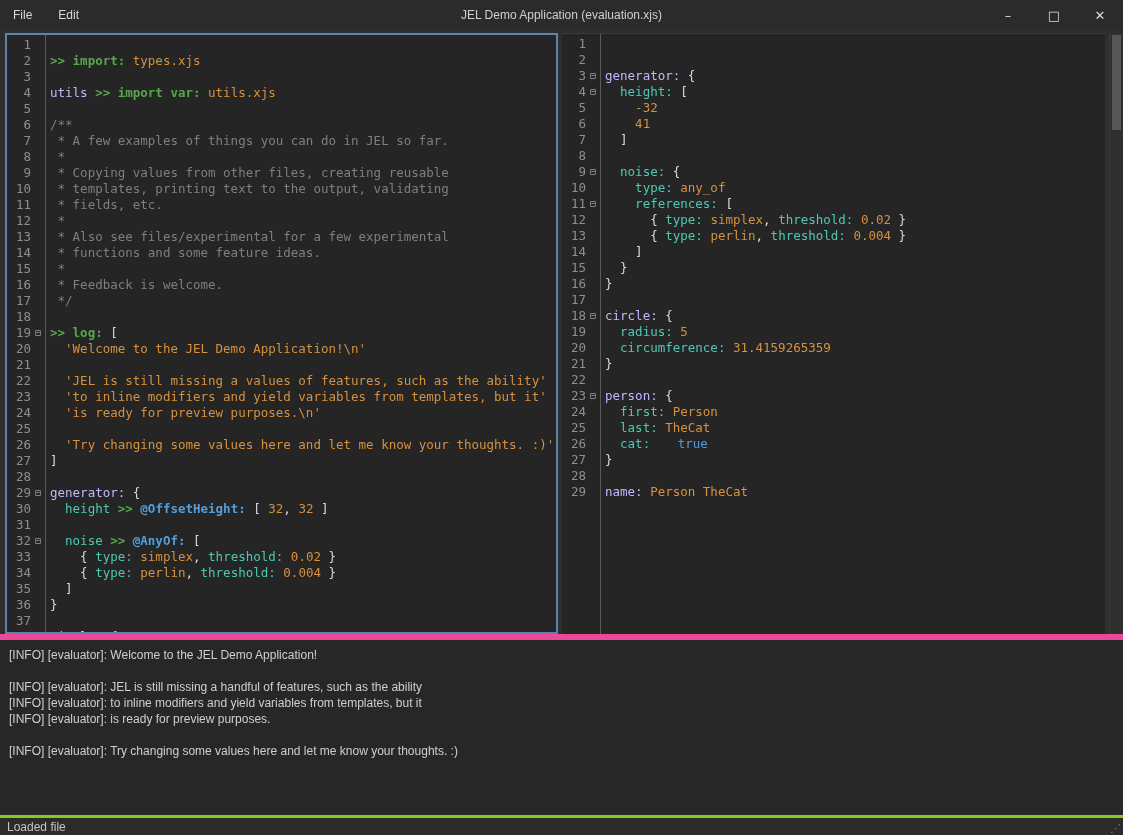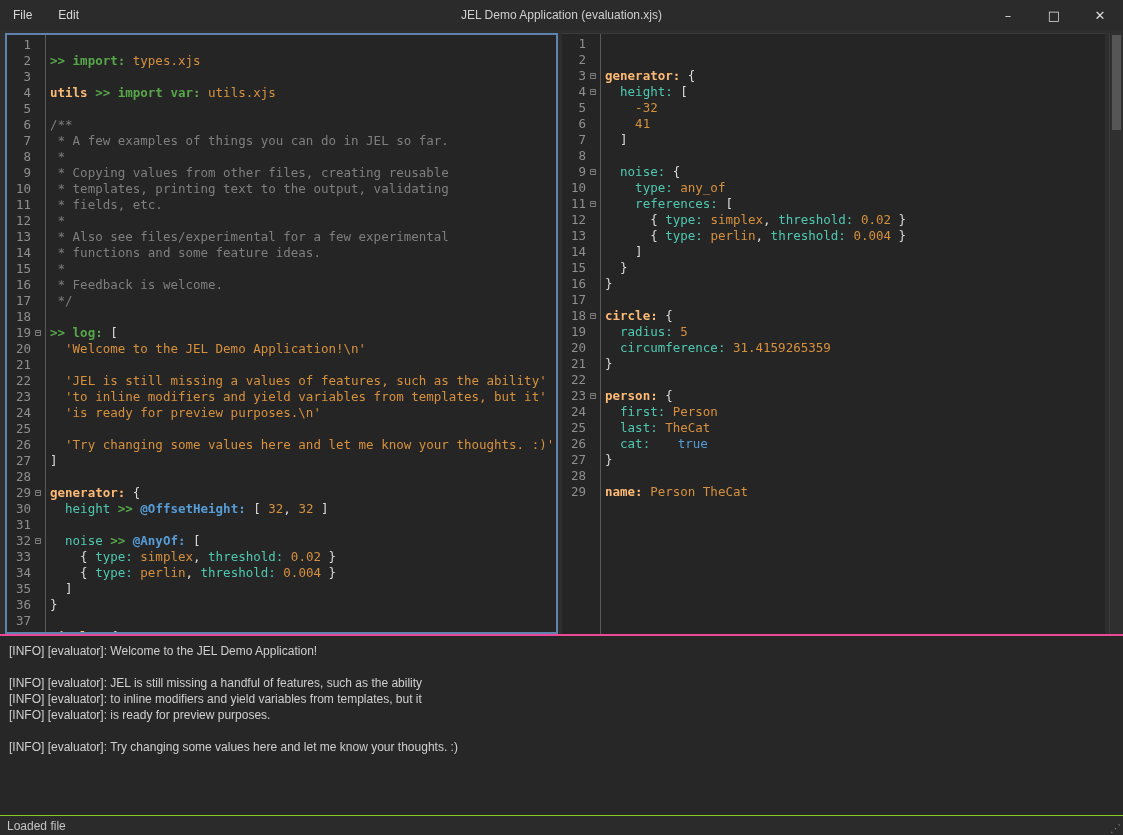--- a/index.html
+++ b/index.html
@@ -29,34 +29,34 @@
   .row { display:flex; height:16px; line-height:16px; font-size:12.5px; white-space:pre; }
   .ln { width:24px; text-align:right; color:#8f8f8f; flex:none; }
   .fold { width:14px; text-align:center; color:#9a9a9a; font-size:10px; line-height:16px; flex:none; }
   .codeline { padding-left:5px; }
 
   .tok-k  { color:#57a64a; font-weight:bold;text-align:center; }   
   .tok-s  { color:#d7913d; }                     
   .tok-d  { color:#569cd6; font-weight:bold; }   
   .tok-p  { color:#4ec9b0; }                     
   .tok-w  { color:#dcdcdc; }                     
-  .tok-wb { color:#fdba74; font-weight:bold; }   
+  .tok-wb { color:#c4b5fd; font-weight:normal; }   
   .tok-c  { color:#7f7f7f; }                     
   .tok-b  { color:#569cd6;margin-left:20px; }                     
 
   .vscroll { flex:none; width:14px; background:#2f2f2f; border-left:1px solid #3a3a3a; position:relative; }
   .vthumb { position:absolute; top:2px; left:2px; right:2px; height:95px; background:#565656; }
 
   
-  .log { flex:1; background:#272727; border-top:2px solid #ec4899; color:#cfcfcf;
+  .log { flex:1; background:#272727; border-top:6px solid #ec4899; color:#cfcfcf;
          font-family:"Liberation Sans", sans-serif; font-size:12px; padding:7px 9px; overflow:hidden; }
   .logline { height:16px; line-height:16px; white-space:pre; }
 
   
-  .statusbar { flex:none; height:20px; background:#2b2b2b; border-top:1px solid #84cc16; color:#c4c4c4;
+  .statusbar { flex:none; height:20px; background:#2b2b2b; border-top:3px solid #84cc16; color:#c4c4c4;
                font-family:"Liberation Sans", sans-serif; font-size:12px; display:flex; align-items:center;
                padding:0 7px; position:relative; }
   .grip { position:absolute; right:2px; bottom:0; color:#808080; font-size:11px; line-height:14px; cursor:nwse-resize; }
 </style>
 </head>
 <body>
 
 <div class="window">
 
   <div class="titlebar">

